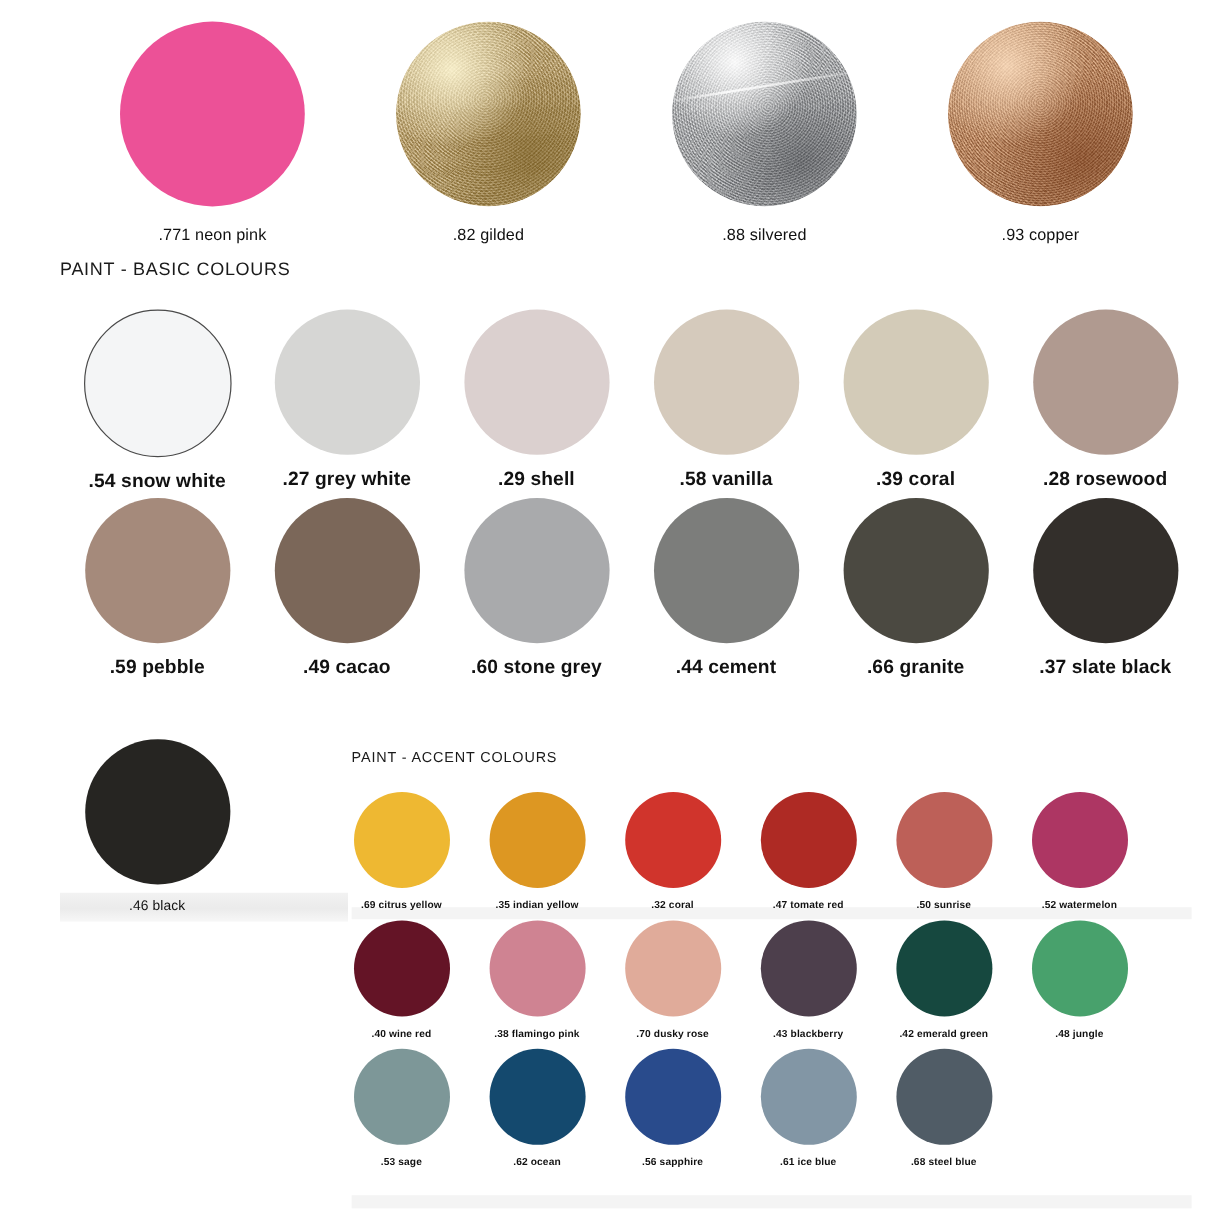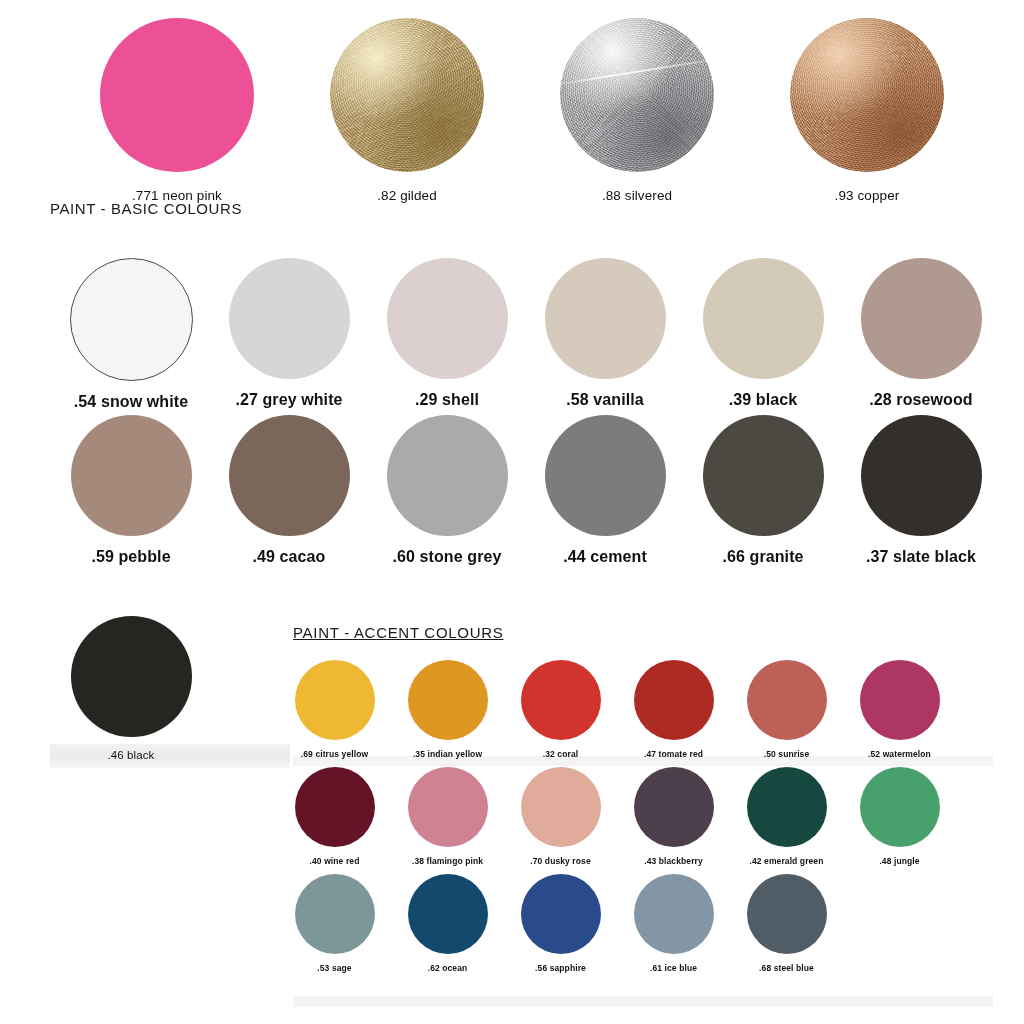--- a/index.html
+++ b/index.html
@@ -112,27 +112,26 @@
     pointer-events: none;
   }
 
   
   .section-title {
     position: absolute;
     font-size: 15px;
     letter-spacing: 0.6px;
     color: #1a1a1a;
   }
-  #basic-title { left: 50px; top: 200px; }
+  #basic-title { left: 50px; top: 216px; }
   #accent-title {
     left: 293px;
     top: 624px;
-    font-size: 15px;
+    font-size: 12px;
     letter-spacing: 0.7px;
-    text-decoration: underline;
   }
 
   
   .basic-grid {
     position: absolute;
     left: 52px;
     top: 258px;
     width: 940px;
     display: grid;
     grid-template-columns: repeat(6, 158px);
@@ -251,21 +250,21 @@
       <div class="swatch">
         <div class="disc" style="background: rgb(219, 208, 207);"></div>
         <div class="caption">.29 shell</div>
       </div>
       <div class="swatch">
         <div class="disc" style="background: rgb(213, 202, 188);"></div>
         <div class="caption">.58 vanilla</div>
       </div>
       <div class="swatch">
         <div class="disc" style="background: rgb(211, 203, 184);"></div>
-        <div class="caption">.39 black</div>
+        <div class="caption">.39 coral</div>
       </div>
       <div class="swatch">
         <div class="disc" style="background: rgb(176, 154, 144);"></div>
         <div class="caption">.28 rosewood</div>
       </div>
       <div class="swatch">
         <div class="disc" style="background: rgb(165, 138, 123);"></div>
         <div class="caption">.59 pebble</div>
       </div>
       <div class="swatch">

